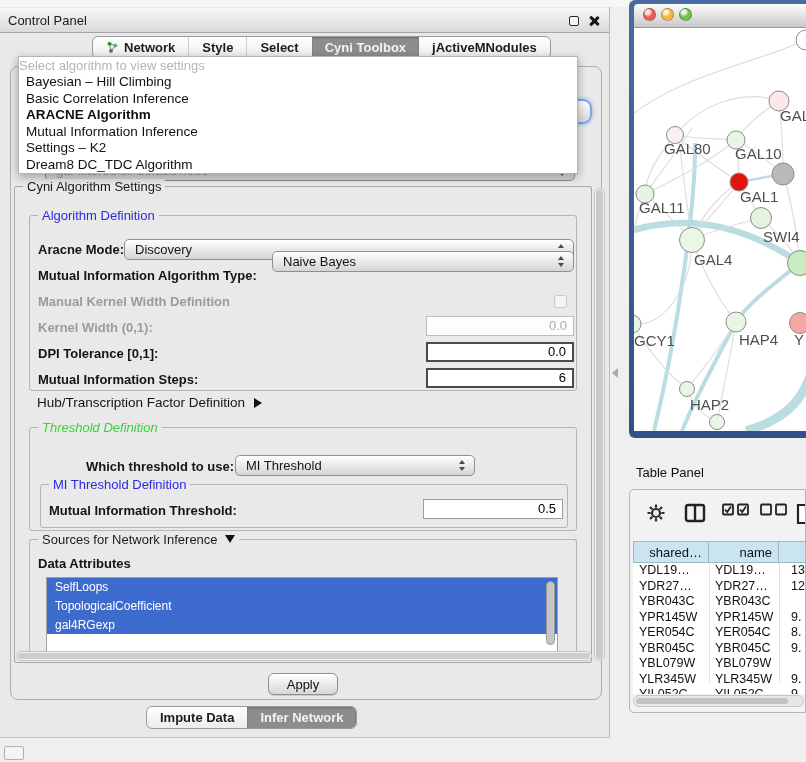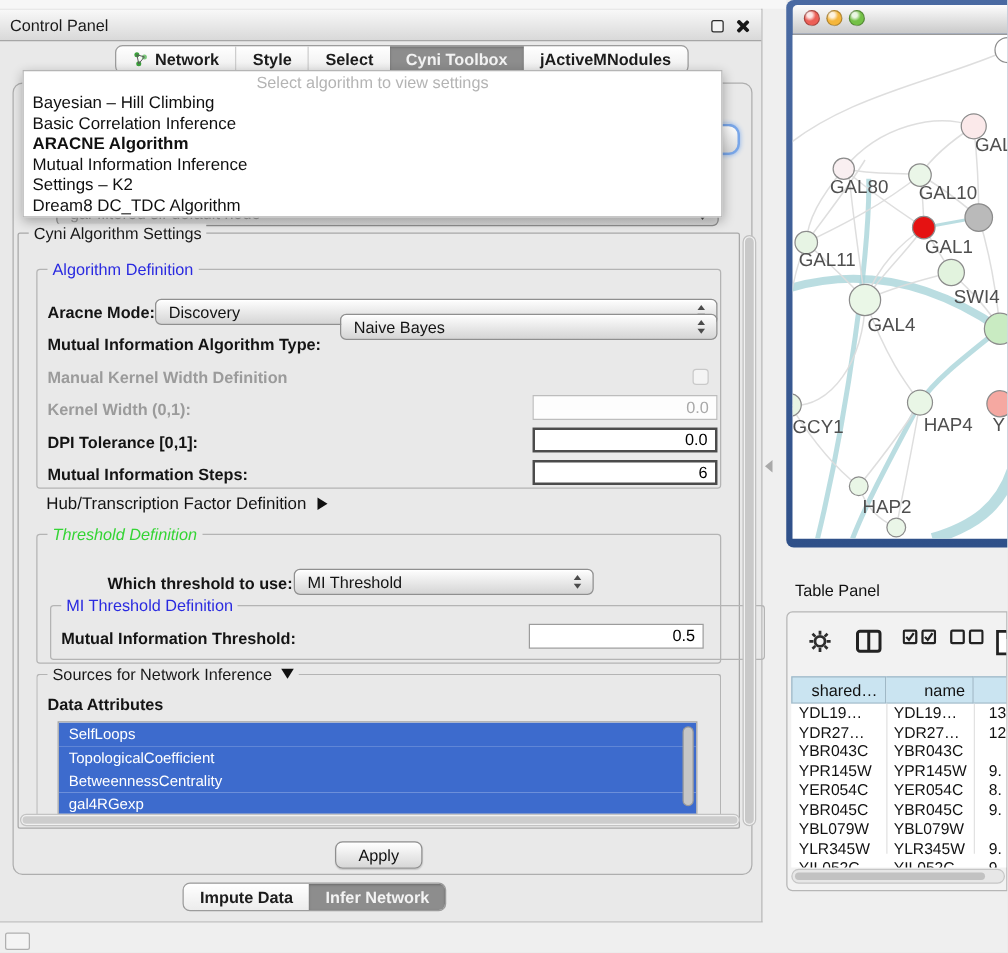--- a/index.html
+++ b/index.html
@@ -33,35 +33,35 @@
   
   .bg-combo { left:45px; top:153px; width:530px; }
   .combo-text.dim { color:#9c9c9c; }
   .focus-combo-sliver { position:absolute; left:572px; top:92px; width:20px; height:25px;
        border:2px solid #79a6e8; border-left:none; border-radius:0 9px 9px 0;
        background:linear-gradient(#fdfdfd,#d8d8d8); box-shadow:0 0 4px #86b0ec; z-index:5; }
 
   
   #popup { position:absolute; left:18px; top:49px; width:560px; height:118px; background:#fff;
            border:1px solid #b5b5b5; box-shadow:0 3px 9px rgba(0,0,0,.32); z-index:30; }
-  .popup-ph { height:17px; text-align:center; font-size:13px; color:#b4b4b4; line-height:17px; }
+  .popup-ph { height:17px; font-size:13px; color:#b4b4b4; line-height:17px; }
   .popup-item { height:16.5px; line-height:16.5px; font-size:13.5px; color:#101010; padding-left:7px; white-space:nowrap; }
   .popup-item.bold { font-weight:700; }
 
   
   .settings { position:absolute; left:14px; top:179px; width:578px; height:477px;
               border:1px solid #a8a8a8; border-radius:2px; }
   .legend { position:absolute; top:-8px; left:8px; background:#e9e9e9; padding:0 4px; font-size:13px; white-space:nowrap; }
   .legend.black { color:#1a1a1a; }
   .legend.blue  { color:#2a2ae0; }
   .legend.green { color:#35d435;font-style:italic; }
   .group { position:absolute; border:1px solid #b4b4b4; border-radius:3px; }
   #grp-alg { left:14px; top:28px; width:548px; height:176px; }
   #grp-thr { left:14px; top:240px; width:548px; height:104px; }
-  #grp-mit { left:10px; top:56px; width:572px; height:44px;padding-left:40px; }
+  #grp-mit { left:10px; top:56px; width:528px; height:44px;padding-left:40px; }
   #grp-src { left:14px; top:352px; width:548px; height:118px; border-bottom:none; }
 
   .lb { position:absolute; font-size:13px; font-weight:700; color:#141414; white-space:nowrap; }
   .lb.dis { color:#9b9b9b; }
   .lb.norm { font-weight:500; }
 
   .combo { position:absolute; height:21px; border:1px solid #8f8f8f; border-radius:5px;
            background:linear-gradient(#fefefe,#d5d5d5); box-shadow:inset 0 1px 0 #fff; display:flex; align-items:center; }
   .combo-text { flex:1; font-size:13px; color:#141414; padding-left:10px; white-space:nowrap; overflow:hidden; }
   .spin { width:15px; margin-right:5px; display:flex; flex-direction:column; align-items:center; }
@@ -233,21 +233,20 @@
       </div>
     </div>
 
     <div class="group" id="grp-src">
       <span class="legend black"><span>Sources for Network Inference</span><span class="tri-down"></span></span>
       <span class="lb" style="left:8px;top:16px">Data Attributes</span>
       <div class="attr-list">
         <div id="src-items">
             <div class="src-item">SelfLoops</div>
             <div class="src-item">TopologicalCoefficient</div>
-            <div class="src-item">BetweennessCentrality</div>
             <div class="src-item">gal4RGexp</div>
           </div>
         <div class="list-vthumb"></div>
       </div>
     </div>
   </div>
 
   <div class="vscroll">
       <div class="vthumb"></div>
     </div>

